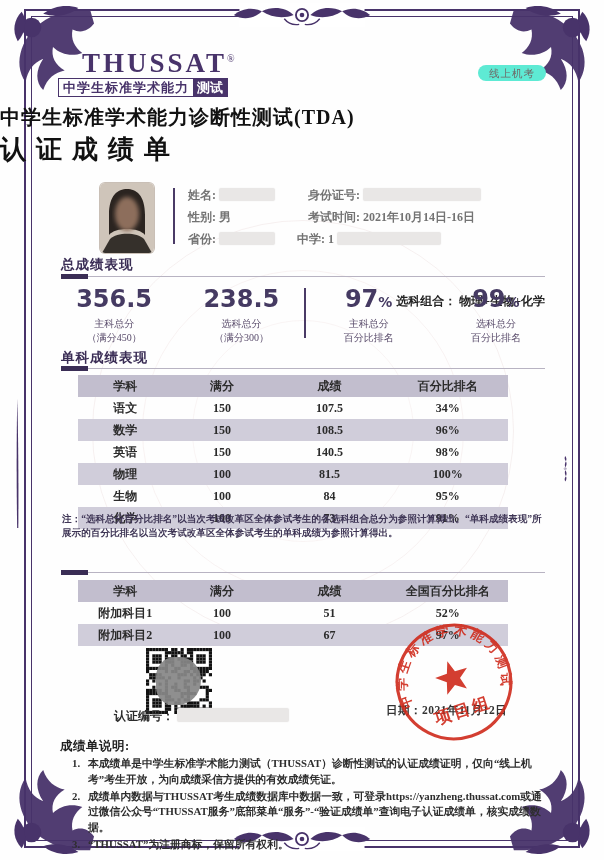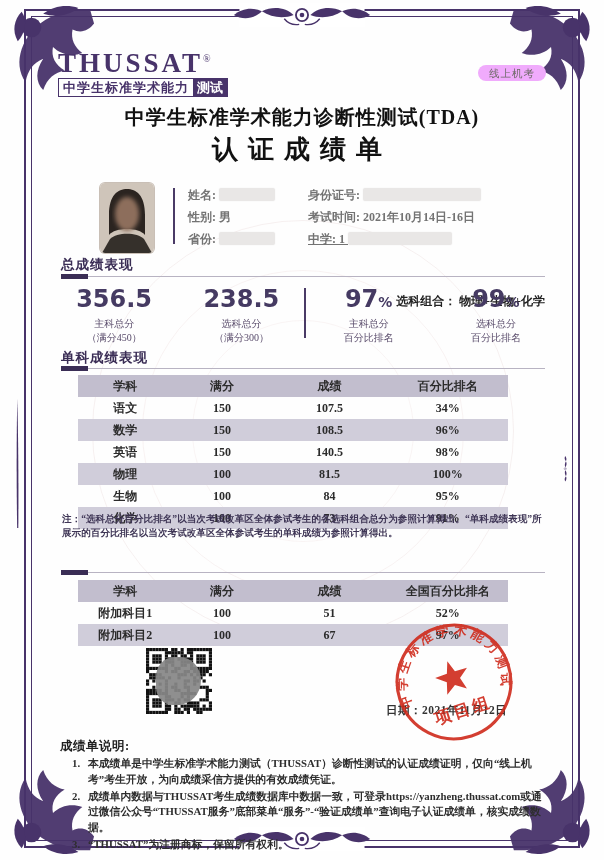--- a/index.html
+++ b/index.html
@@ -8,28 +8,28 @@
   .abs{position:absolute;}
   
   .frame-outer{position:absolute;left:24px;right:24px;top:9px;bottom:12px;border:2px solid #48336a;pointer-events:none;}
   .frame-inner{position:absolute;left:31px;right:31px;top:16px;bottom:19px;border:1.4px solid #48336a;pointer-events:none;}
   .corner{position:absolute;width:88px;height:88px;pointer-events:none;}
   .corner.tr{transform:scaleX(-1);} .corner.bl{transform:scaleY(-1);} .corner.br{transform:scale(-1,-1);}
   .edge-orn{position:absolute;pointer-events:none;}
   
   .wm{position:absolute;border-radius:50%;border:1.5px solid rgba(205,165,165,.16);pointer-events:none;}
   
-  .logo-word{font-size:27px;font-weight:bold;letter-spacing:3px;color:#48336a;line-height:26px;}
+  .logo-word{font-size:27px;font-weight:bold;letter-spacing:3px;color:#48336a;line-height:26px;margin-left:24px;}
   .logo-reg{font-size:10px;vertical-align:10px;letter-spacing:0;color:#48336a;}
   .logo-sub{display:inline-flex;border:1.5px solid #48336a;font-size:13px;line-height:15px;margin-top:2px;}
   .logo-sub .l{color:#48336a;padding:1px 4px;letter-spacing:1px;font-weight:bold;}
   .logo-sub .r{color:#fff;background:#48336a;padding:1px 4px;font-weight:bold;}
-  .badge{background:#f0abfc;color:#6e6a68;font-size:10.5px;padding:2.5px 11px;border-radius:10px;letter-spacing:1px;}
-  .title1{width:100%;text-align:center;font-size:20px;font-weight:bold;letter-spacing:1px;color:#111;}
-  .title2{width:100%;text-align:center;font-size:26px;font-weight:bold;letter-spacing:10px;color:#111;}
+  .badge{background:#5eead4;color:#6e6a68;font-size:10.5px;padding:2.5px 11px;border-radius:10px;letter-spacing:1px;}
+  .title1{width:100%;text-align:left;font-size:20px;font-weight:bold;letter-spacing:1px;color:#111;}
+  .title2{width:100%;font-size:26px;font-weight:bold;letter-spacing:10px;color:#111;}
   
   .photo{width:54px;height:70px;border-radius:5px;overflow:hidden;box-shadow:0 0 0 1px #c9bfb6;}
   .vdiv{width:2px;background:#4a3a66;}
   .info-row{font-size:12px;font-weight:600;color:#737373;line-height:22px;white-space:nowrap;}
   .redact{display:inline-block;background:#e9e7e6;border-radius:2px;vertical-align:-2px;box-shadow:0 0 2px rgba(0,0,0,.06);}
   
   .sec-title{font-size:13.5px;font-weight:bold;color:#3a2d55;letter-spacing:1px;}
   .sec-line{position:absolute;height:1px;background:#b8b3c2;}
   .sec-line::before{content:"";position:absolute;left:0;top:-2px;width:27px;height:4.5px;background:#3a2d55;}
   .combo{font-size:12px;font-weight:bold;color:#222;margin-top:36px;}
@@ -197,21 +197,21 @@
     <span class="redact" style="width:56px;height:13px;"></span>
   </div>
   <div class="abs info-row" style="left:308px;top:184px;">
     <span>身份证号:</span>
     <span class="redact" style="width:118px;height:13px;"></span>
   </div>
   <div class="abs info-row" style="left:308px;top:206px;text-align:center;">
     <span>考试时间:</span>
     <span>2021年10月14日-16日</span>
   </div>
-  <div class="abs info-row" style="left:308px;top:228px;text-decoration:underline;">
+  <div class="abs info-row" style="left:297px;top:228px;">
     <span>中学:</span>
     <span>1</span>
     <span class="redact" style="width:104px;height:13px;"></span>
   </div>
 
   <div class="abs sec-title" style="left:61px;top:256px;">总成绩表现</div>
   <div class="sec-line" style="left:61px;top:276px;width:484px;"></div>
   <div class="abs combo" style="right:59px;top:257px;">
     <span>选科组合：</span>
     <span>物理+生物+化学</span>
@@ -590,20 +590,24 @@
           <rect x="28.29" y="62.86" width="3.14" height="3.14"></rect>
           <rect x="31.43" y="62.86" width="3.14" height="3.14"></rect>
           <rect x="34.57" y="62.86" width="3.14" height="3.14"></rect>
           <rect x="40.86" y="62.86" width="3.14" height="3.14"></rect>
           <rect x="50.29" y="62.86" width="3.14" height="3.14"></rect>
           <rect x="53.43" y="62.86" width="3.14" height="3.14"></rect>
         </g>
       </svg>
     <div class="qr-blob"></div>
   </div>
+  <div class="abs cert-label" style="left:114px;top:708px;">
+    <span>认证编号：</span>
+    <span class="redact" style="width:112px;height:14px;"></span>
+  </div>
 
   <div class="abs date-line" style="left:386px;top:703px;">日期：2021年11月12日</div>
 
   <svg class="abs stamp" style="left:392px;top:620px;" width="124" height="124" viewBox="0 0 120 120">
     <circle cx="60" cy="60" r="55" fill="none" stroke="#cf2a1b" stroke-width="3"></circle>
     <defs>
         <path id="stamp-arc" d="M 16.8,75.7 A 46,46 0 1 1 103.2,75.7" fill="none"></path>
       </defs>
     <text fill="#cf2a1b" font-size="12.5" font-weight="bold" letter-spacing="3.5" font-family="Liberation Serif,serif">
       <textPath href="#stamp-arc" startOffset="6">中学生标准学术能力测试</textPath>

